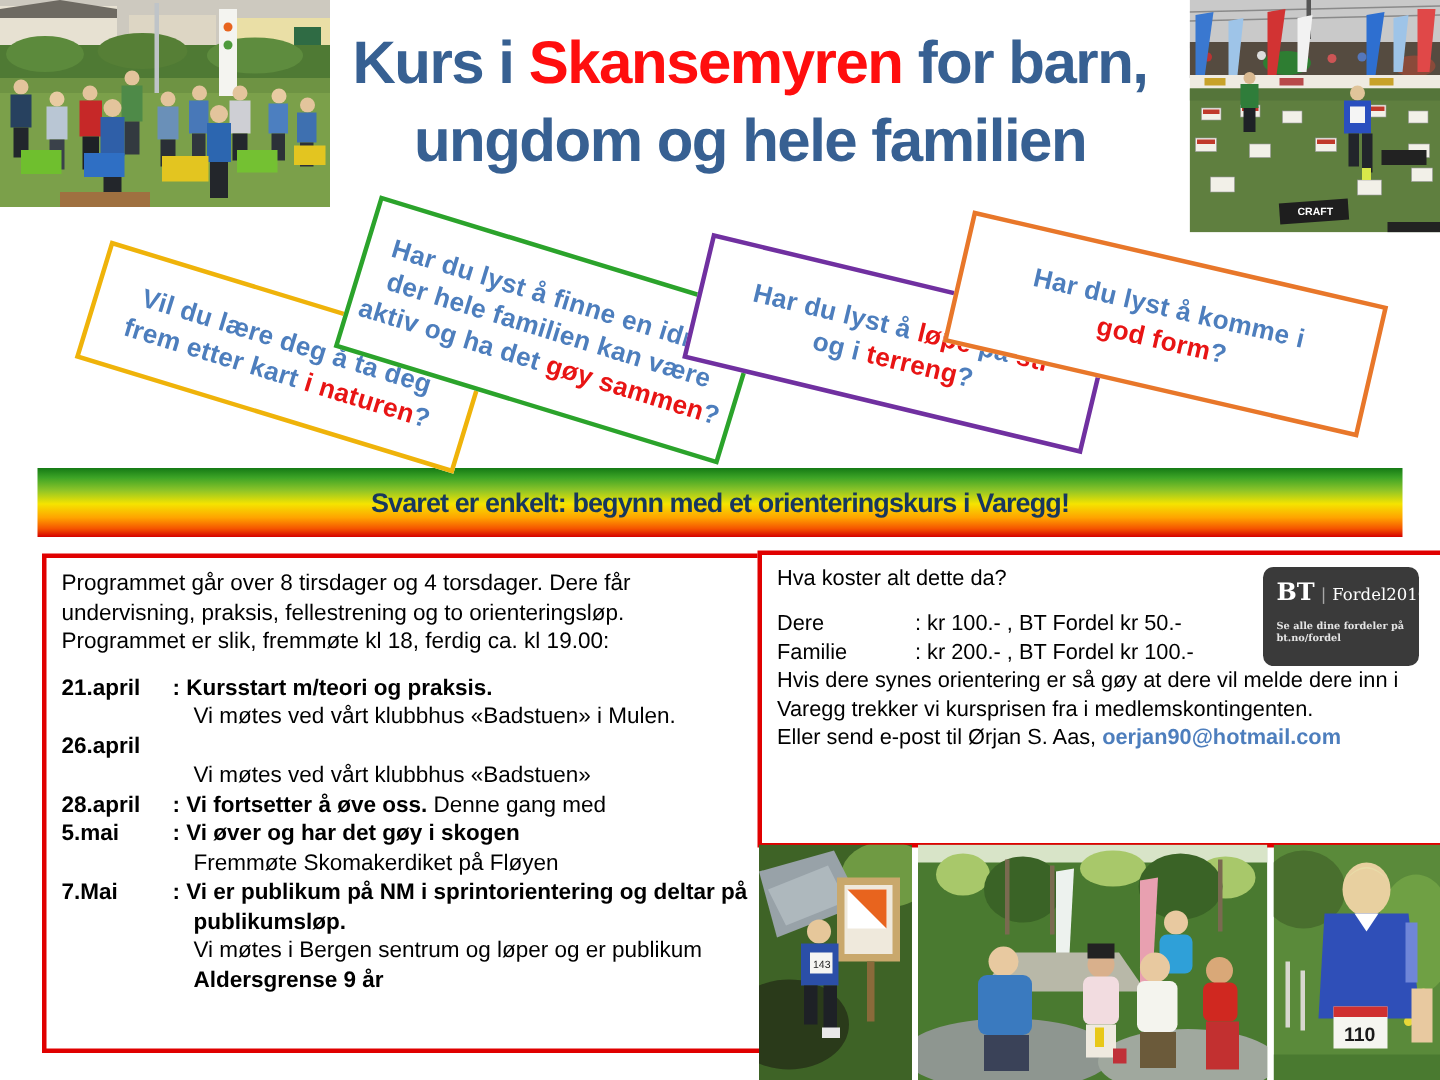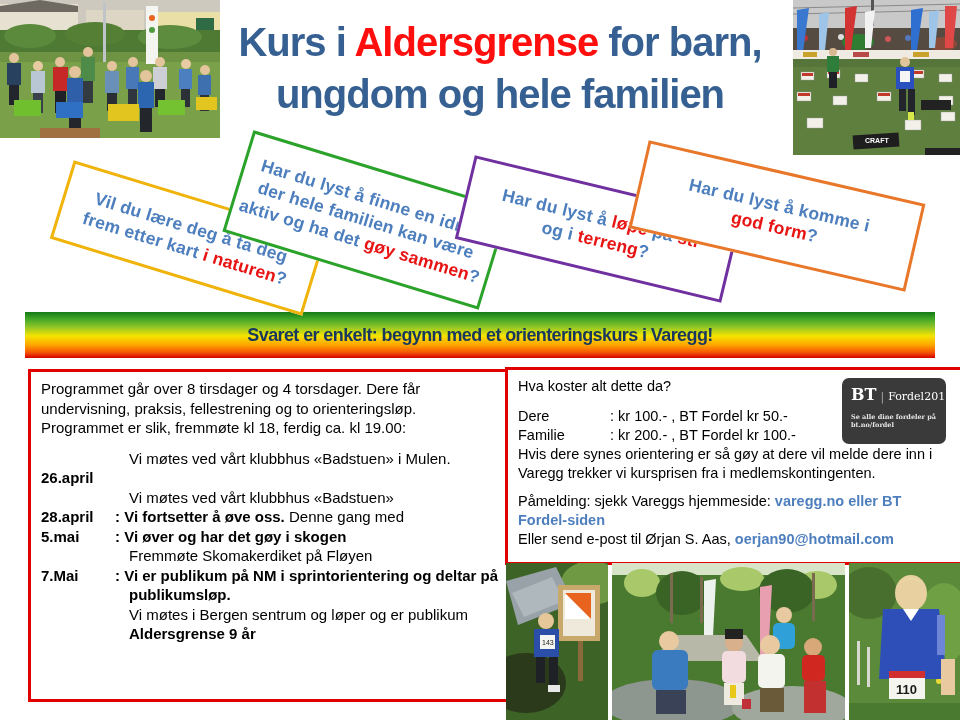--- a/index.html
+++ b/index.html
@@ -131,21 +131,21 @@
       <rect x="14" y="100" width="27" height="16" fill="#6FBF2E"></rect>
       <rect x="56" y="102" width="27" height="16" fill="#2F6FC4"></rect>
       <rect x="108" y="104" width="31" height="17" fill="#E3C520"></rect>
       <rect x="158" y="100" width="27" height="15" fill="#74C132"></rect>
       <rect x="196" y="97" width="21" height="13" fill="#E3C520"></rect>
       <rect x="40" y="128" width="60" height="10" fill="#B8503A" opacity=".6"></rect>
     </svg>
   </div>
 
   <div class="title">
-    <div><span>Kurs i </span><span class="hl">Aldersgrense</span><span> for barn,</span></div>
+    <div><span>Kurs i </span><span class="hl">Skansemyren</span><span> for barn,</span></div>
     <div>ungdom og hele familien</div>
   </div>
 
   <div class="photo" id="photo-tr">
     <svg viewBox="0 0 167 155" preserveAspectRatio="none">
       <rect x="0" y="0" width="167" height="32" fill="#C9C9C9"></rect>
       <line x1="0" y1="8" x2="167" y2="4" stroke="#8A8A8A" stroke-width="1"></line>
       <line x1="0" y1="14" x2="167" y2="10" stroke="#8A8A8A" stroke-width="1"></line>
       <rect x="78" y="0" width="3" height="26" fill="#555"></rect>
       <rect x="0" y="28" width="167" height="24" fill="#554B40"></rect>
@@ -238,20 +238,24 @@
   <div class="rainbow">
     <span>Svaret er enkelt: begynn med et orienteringskurs i Varegg!</span>
   </div>
 
   <div class="redbox" id="program-box">
     <div>Programmet går over 8 tirsdager og 4 torsdager.  Dere får</div>
     <div>undervisning, praksis, fellestrening og to orienteringsløp.</div>
     <div>Programmet er slik, fremmøte kl 18, ferdig ca. kl 19.00:</div>
     <div class="spacer10"></div>
 
+    <div class="sched-row">
+      <span class="sched-date">21.april</span>
+      <span class="sched-text"><span class="colon">: </span><b>Kursstart m/teori og praksis.</b><span></span></span>
+    </div>
     <div class="sched-sub">Vi møtes ved vårt klubbhus «Badstuen» i Mulen.</div>
 
     <div class="sched-row">
       <span class="sched-date">26.april</span>
     </div>
     <div class="sched-sub">Vi møtes ved vårt klubbhus «Badstuen»</div>
 
     <div class="sched-row">
       <span class="sched-date">28.april</span>
       <span class="sched-text"><span class="colon">: </span><b>Vi fortsetter å øve oss.</b><span>  Denne gang med</span></span>
@@ -277,23 +281,20 @@
     <div class="spacer10"></div>
     <div class="cost-row">
       <span class="cost-label">Dere</span>
         <span>: kr 100.-  , BT Fordel kr 50.-</span>
     </div>
     <div class="cost-row">
       <span class="cost-label">Familie</span>
         <span>: kr 200.-  , BT Fordel kr 100.-</span>
     </div>
     <div class="cost-note">Hvis dere synes orientering er så gøy at dere vil melde dere inn i Varegg trekker vi kursprisen fra i medlemskontingenten.</div>
-    <div class="cost-signup">
-      <span>Påmelding: sjekk Vareggs hjemmeside: </span><span class="link">varegg.no eller BT Fordel-siden</span>
-    </div>
     <div>
       <span>Eller send e-post til Ørjan S. Aas, </span><span class="link">oerjan90@hotmail.com</span>
     </div>
 
     <div class="bt-card">
       <div class="bt-row1">
         <span class="bt-brand">BT</span>
         <span class="bt-div">|</span>
         <span>Fordel</span>
         <span class="bt-year">2016</span>

